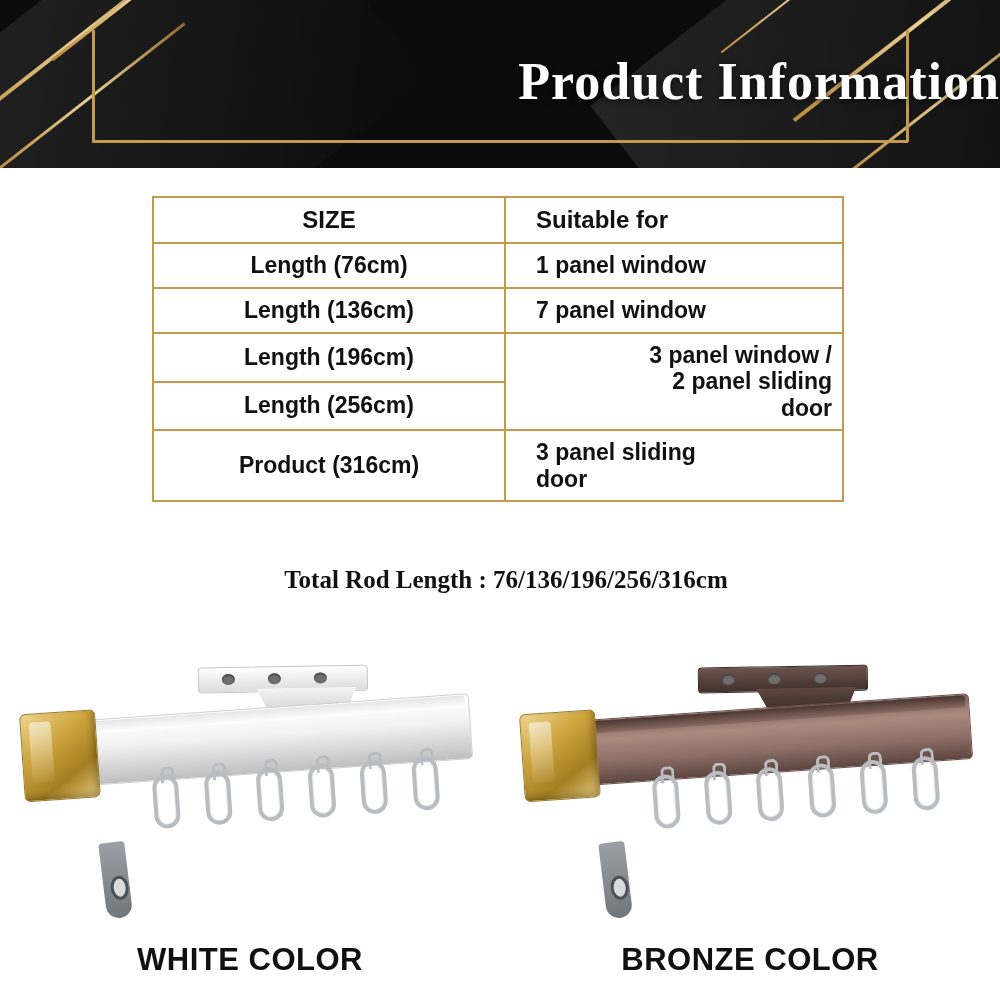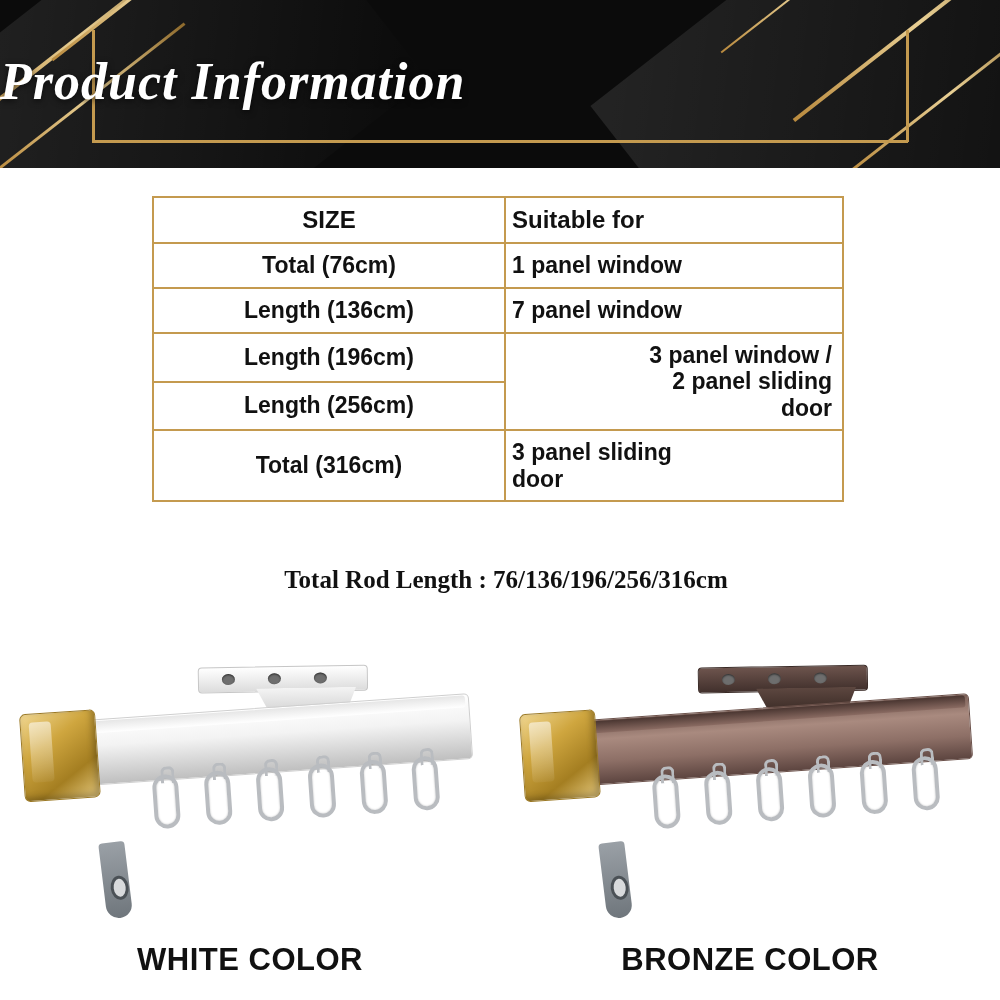--- a/index.html
+++ b/index.html
@@ -28,24 +28,23 @@
     background: linear-gradient(90deg,#b98a3e,#e8cf94,#8e6a2c);
     transform-origin: center;
   }
   .banner .sheen {
     position: absolute;
     background: linear-gradient(135deg, rgba(255,255,255,0.10), rgba(255,255,255,0.0));
   }
   .banner-title {
     position: absolute;
     left: 0; right: 0; top: 52px;
-    text-align: left;
+    text-align: right;
     color: #ffffff;
     font-family: "Liberation Serif", serif;
-    font-style: italic;
     font-weight: bold;
     font-size: 52px;
     letter-spacing: 1px;
     text-shadow: 0 2px 6px rgba(0,0,0,0.6);
   }
   .gold-frame-line {
     position: absolute;
     background: #c49a4f;
   }
 
@@ -69,21 +68,21 @@
     height: 42px;
     vertical-align: middle;
   }
   table.spec td.col-size {
     width: 352px;
     text-align: center;
   }
   table.spec td.col-suit {
     width: 338px;
     text-align: left;
-    padding-left: 6px;
+    padding-left: 30px;
   }
   table.spec td.head {
     font-size: 24px;
   }
   table.spec td.rowspan-cell {
     vertical-align: top;
     line-height: 1.15;
   }
 
   .total-line {
@@ -265,38 +264,38 @@
   </div>
 
   <div class="table-wrap">
     <table class="spec">
       <tbody>
           <tr>
         <td class="col-size head">SIZE</td>
         <td class="col-suit head">Suitable for</td>
       </tr>
       <tr>
-        <td class="col-size">Total (76cm)</td>
+        <td class="col-size">Length (76cm)</td>
         <td class="col-suit">1 panel window</td>
       </tr>
       <tr>
         <td class="col-size">Length (136cm)</td>
         <td class="col-suit">7 panel window</td>
       </tr>
       <tr>
         <td class="col-size">Length (196cm)</td>
         <td class="col-suit rowspan-cell" rowspan="2" style="white-space:pre-line;text-align:right;">3 panel window /
 2 panel sliding
 door</td>
       </tr>
       <tr>
         <td class="col-size">Length (256cm)</td>
       </tr>
       <tr>
-        <td class="col-size">Total (316cm)</td>
+        <td class="col-size">Product (316cm)</td>
         <td class="col-suit rowspan-cell" style="white-space:pre-line;">3 panel sliding
 door</td>
       </tr>
     </tbody>
       </table>
   </div>
 
   <div class="total-line">Total Rod Length : 76/136/196/256/316cm</div>
 
   <div class="photos">

